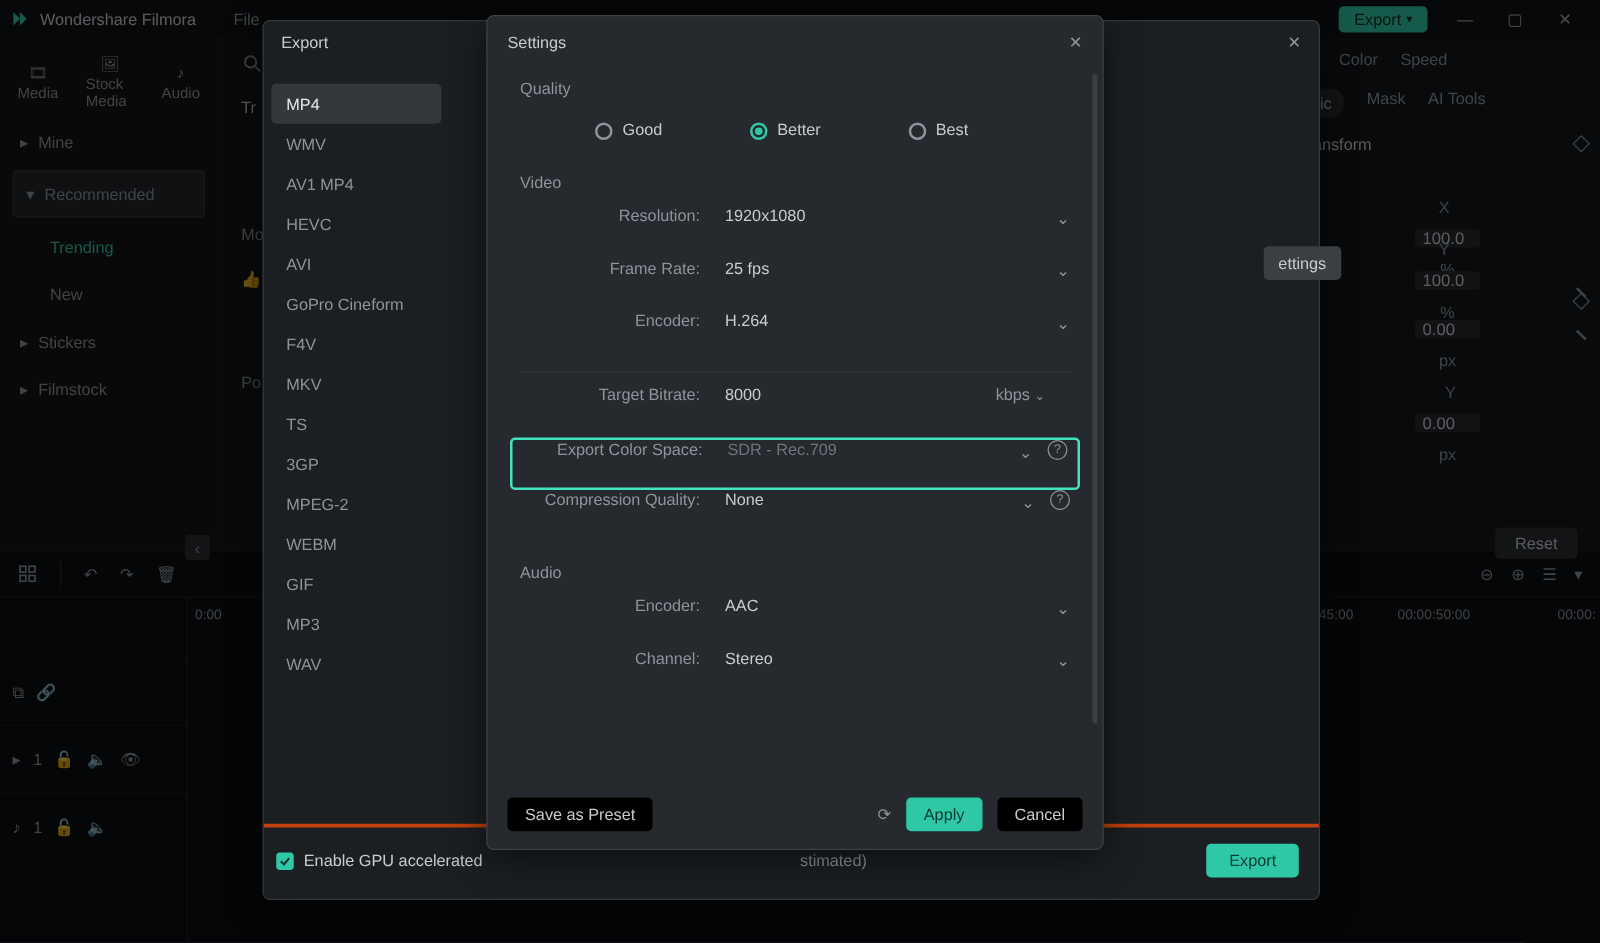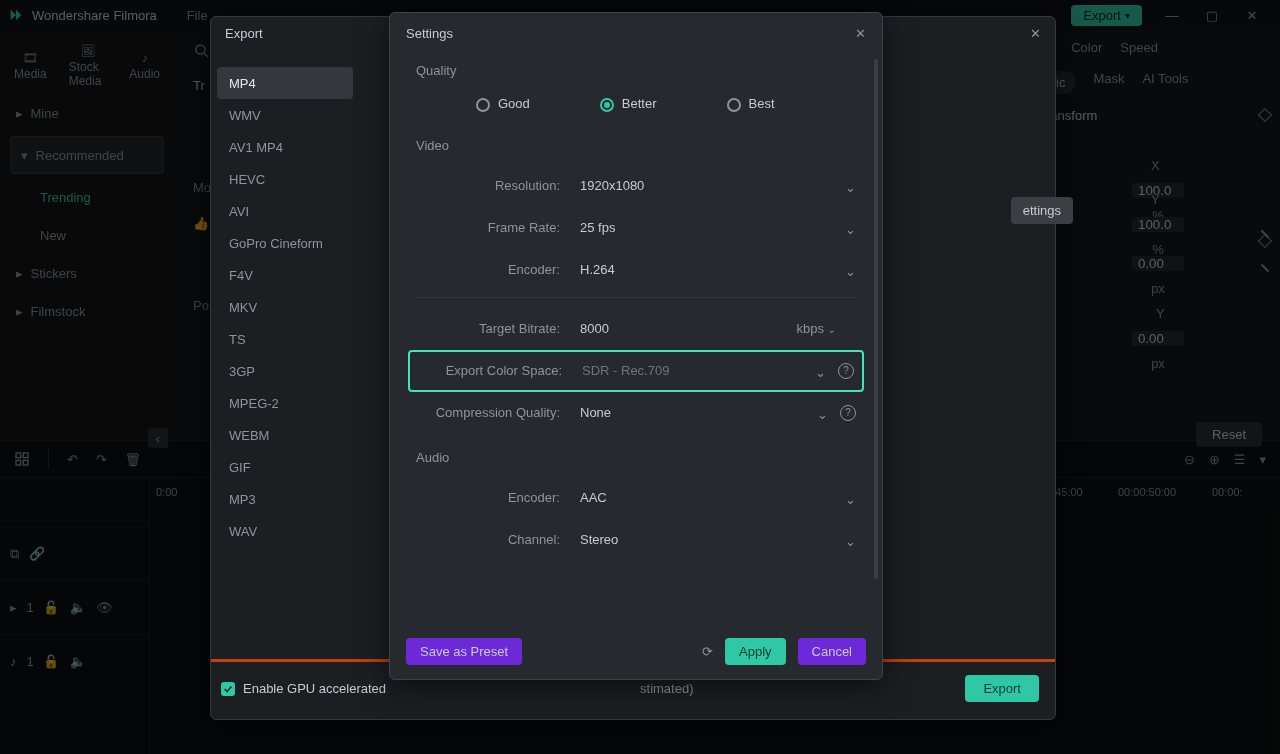--- a/index.html
+++ b/index.html
@@ -88,30 +88,30 @@
   .settings-modal .hdr{height:40px;display:flex;align-items:center;padding:0 16px;color:var(--text);}
   .settings-modal .hdr .x{margin-left:auto;color:var(--text-dim);cursor:pointer;}
   .settings-scroll{flex:1;overflow:hidden;padding:0 26px 0 26px;position:relative;}
   .settings-scroll::after{content:"";position:absolute;top:6px;right:4px;width:4px;height:520px;background:#3a3f44;border-radius:2px;}
   .grp-title{color:var(--text-dim);margin:10px 0 12px 0;}
   .radio-row{display:flex;gap:70px;padding:6px 0 16px 60px;align-items:center;}
   .radio{width:14px;height:14px;border:2px solid var(--text-dim);border-radius:50%;display:inline-block;position:relative;margin-right:8px;vertical-align:middle;}
   .radio.sel{border-color:var(--accent);}
   .radio.sel::after{content:"";position:absolute;inset:2px;background:var(--accent);border-radius:50%;}
   .divider{height:1px;background:#33373b;margin:6px 0 10px 0;}
-  .field{display:flex;align-items:center;height:42px;}
+  .field{display:flex;align-items:flex-start;height:42px;}
   .field .lbl{width:164px;text-align:right;padding-right:20px;color:var(--text-dim);}
   .field .val{flex:1;color:var(--text);position:relative;}
   .field .val.dim{color:var(--text-dimmer);}
   .field .chev{color:var(--text-dim);position:absolute;right:0;top:2px;}
   .field .unit{color:var(--text-dim);margin-left:auto;padding-right:20px;}
   .field .q{width:16px;height:16px;border:1px solid var(--text-dim);border-radius:50%;color:var(--text-dim);font-size:10px;display:flex;align-items:center;justify-content:center;margin-left:12px;}
   .field.hl{border:2px solid var(--hl-border);border-radius:4px;padding:0 8px;margin:0 -8px;}
   .settings-footer{height:56px;display:flex;align-items:center;padding:0 16px;gap:10px;}
-  .btn{background:#6d28d9;color:var(--text);padding:6px 14px;border-radius:4px;cursor:pointer;}
+  .btn{background:#000000;color:var(--text);padding:6px 14px;border-radius:4px;cursor:pointer;}
   .btn.primary{background:var(--accent);color:#083b30;}
   .settings-footer .right{margin-left:auto;display:flex;align-items:center;gap:12px;}
   .refresh{color:var(--text-dim);}
 
   svg{display:block;}
 </style>
 </head>
 <body>
 
 <div class="titlebar">
@@ -273,21 +273,21 @@
         <span>♪</span>
         <span>1</span>
         <span>🔓</span>
         <span>🔈</span>
       </div>
     </div>
     <div class="ruler">
       <span class="tick" style="left:6px;">0:00</span>
       <span class="tick" style="left:896px;">5:45:00</span>
       <span class="tick" style="left:968px;">00:00:50:00</span>
-      <span class="tick" style="left:1062px;">00:00:</span>
+      <span class="tick" style="left:1096px;">00:00:</span>
     </div>
   </div>
 </div>
 
 <div class="overlay"></div>
 
 <div class="export-modal">
   <div class="hdr">
     <span>Export</span>
     <span class="x">✕</span>

